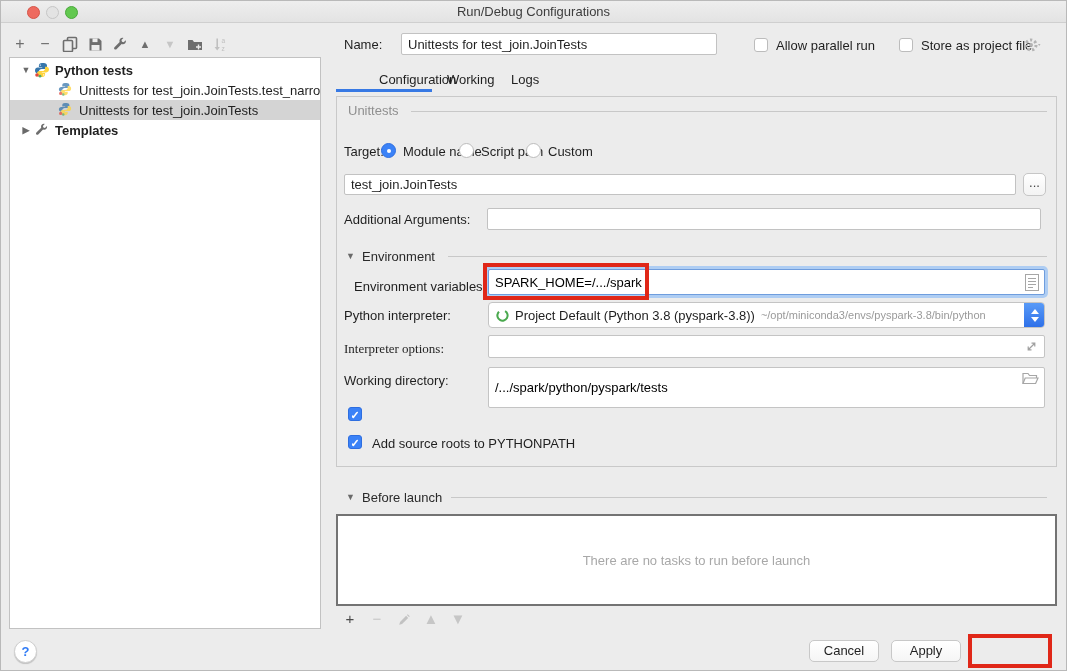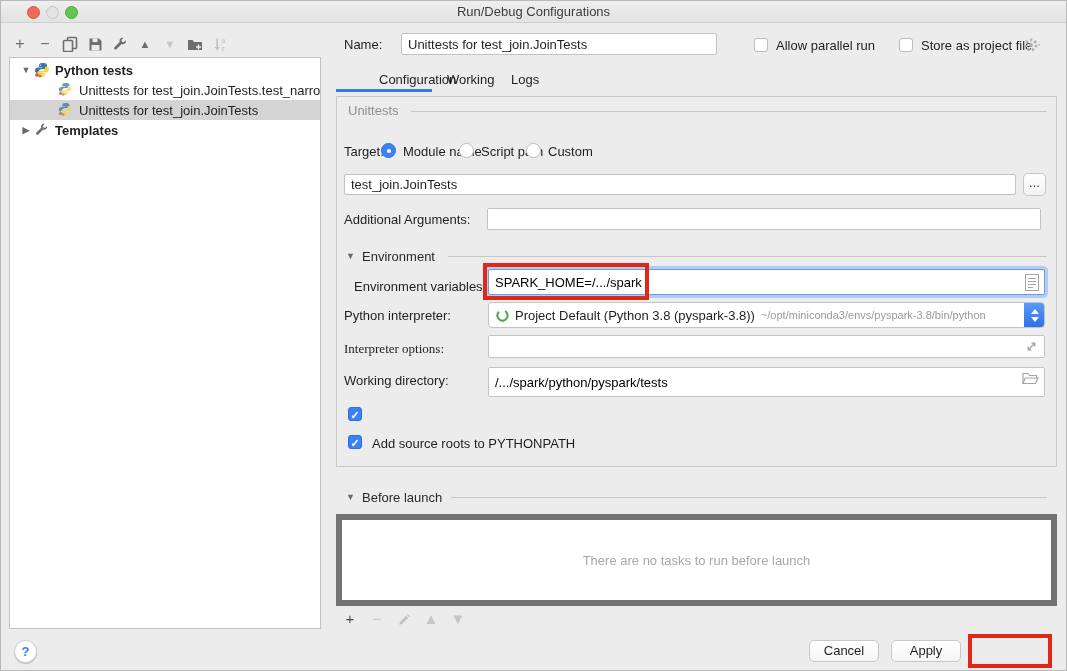--- a/index.html
+++ b/index.html
@@ -72,21 +72,21 @@
     background:linear-gradient(#5a9cf8,#2d6fe8); border-radius:0 4px 4px 0;
     display:flex; flex-direction:column; align-items:center; justify-content:center; gap:3px; }
   .chev-up { width:0; height:0; border-left:4px solid transparent; border-right:4px solid transparent; border-bottom:5px solid #fff; }
   .chev-dn { width:0; height:0; border-left:4px solid transparent; border-right:4px solid transparent; border-top:5px solid #fff; }
   .fldwrap { position:absolute; background:#fff; border:1px solid #c4c4c4; border-radius:2px; }
   .fldwrap input { width:100%; height:100%; border:none; background:transparent; outline:none;
     font:13px "Liberation Sans",sans-serif; padding:0 26px 0 6px; }
   .fldwrap .ricon { position:absolute; right:5px; top:3px; }
   
   .tasksbox { position:absolute; left:335px; top:513px; width:721px; height:92px; background:#fff;
-    border:6px solid #737373; display:flex; align-items:center; justify-content:center; }
+    border:2px solid #737373; display:flex; align-items:center; justify-content:center; }
   .tasksbox .msg { color:#a8a8a8; }
   .btoolbar { position:absolute; left:341px; top:610px; display:flex; align-items:center; gap:11px; }
   .btoolbar .tbi { font-size:15px; }
   
   .btn { position:absolute; top:639px; width:70px; height:22px; border:1px solid #c8c8c8; border-radius:5px;
     background:linear-gradient(#ffffff,#f5f5f5); text-align:center; line-height:20px; color:#1f1f1f; }
   .btn.primary { background:linear-gradient(#5695f8,#2e6ee8); border-color:#2a66d9; color:#fff;margin-top:40px; }
   
   .annot { position:absolute; border:4px solid #e02718; pointer-events:none; z-index:60; }
   svg { display:block; }
@@ -262,21 +262,21 @@
   <div class="fldwrap" style="left:487px; top:334px; width:557px; height:23px;">
     <input style="">
     <span class="ricon">
       <svg width="15" height="15" viewBox="0 0 16 16">
         <path stroke="#a0a0a0" stroke-width="1.3" fill="none" d="M4.5 11.5 11.5 4.5 M8 4.5h3.5V8 M8 11.5H4.5V8"></path>
       </svg>
     </span>
   </div>
 
   <div class="lbl" style="left:343px; top:372px;">Working directory:</div>
-  <div class="fldwrap" style="left:487px; top:366px; width:557px; height:30px;">
+  <div class="fldwrap" style="left:487px; top:366px; width:557px; height:41px;">
     <input value="/.../spark/python/pyspark/tests" style="">
     <span class="ricon">
       <svg width="17" height="15" viewBox="0 0 17 15">
         <path fill="none" stroke="#a6a6a6" stroke-width="1.2" d="M1 12.5V2.5h5l1.5 2h7v2.5"></path>
         <path fill="none" stroke="#a6a6a6" stroke-width="1.2" d="M1 12.5l2.2-5.5h12.8l-2.4 5.5z"></path>
       </svg>
     </span>
   </div>
 
   <div class="cbbox checked" style="left:347px; top:406px;">✓</div>

